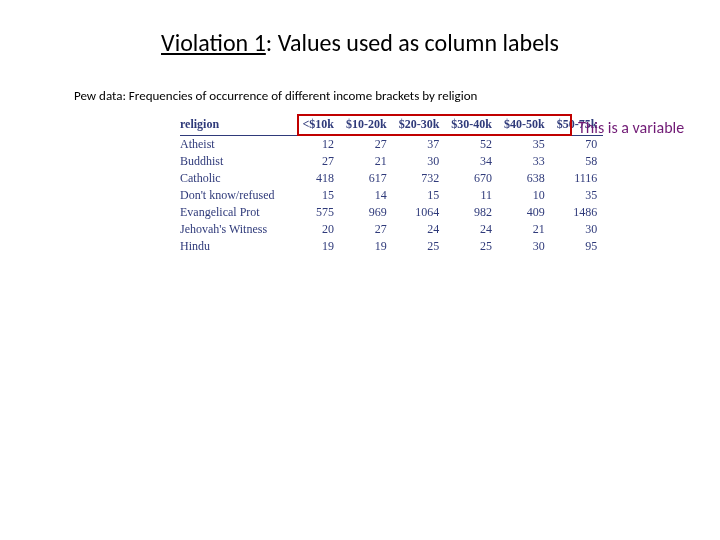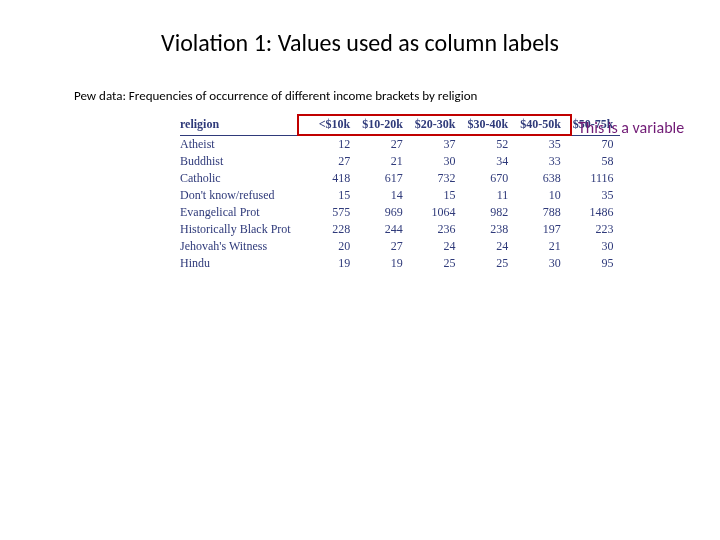--- a/index.html
+++ b/index.html
@@ -18,21 +18,21 @@
     box-sizing: border-box;
   }
   .title {
     position: absolute;
     top: 28px;
     left: 0;
     right: 0;
     text-align: center;
     font-size: 24px;
   }
-  .title-part1 { }
+  .title-part1 { text-decoration: underline; }
   .subtitle {
     position: absolute;
     top: 88px;
     left: 74px;
     font-size: 13px;
   }
   .table-wrap {
     position: absolute;
     top: 115px;
     left: 180px;
@@ -138,31 +138,22 @@
           <td>11</td>
           <td>10</td>
           <td>35</td>
         </tr>
         <tr>
           <td class="first">Evangelical Prot</td>
           <td>575</td>
           <td>969</td>
           <td>1064</td>
           <td>982</td>
-          <td>788</td>
+          <td>409</td>
           <td>1486</td>
-        </tr>
-        <tr>
-          <td class="first">Historically Black Prot</td>
-          <td>228</td>
-          <td>244</td>
-          <td>236</td>
-          <td>238</td>
-          <td>197</td>
-          <td>223</td>
         </tr>
         <tr>
           <td class="first">Jehovah's Witness</td>
           <td>20</td>
           <td>27</td>
           <td>24</td>
           <td>24</td>
           <td>21</td>
           <td>30</td>
         </tr>

